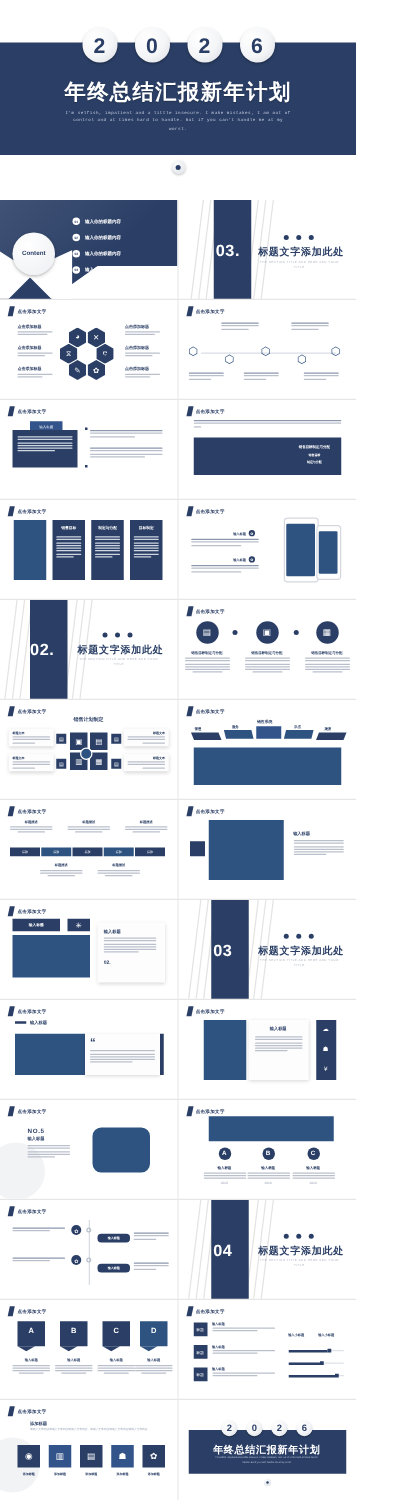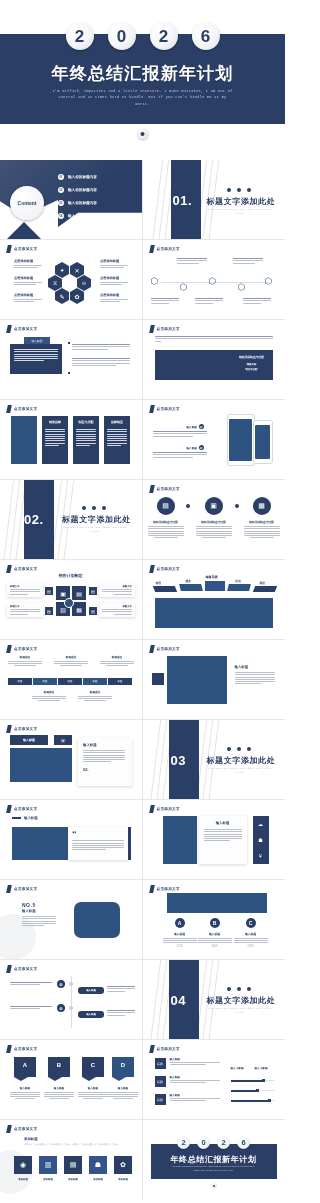--- a/index.html
+++ b/index.html
@@ -172,21 +172,21 @@
       <div class="slide">
         <div class="streaks">
           <div class="streak" style="left:14px"></div>
             <div class="streak" style="left:20px"></div>
           <div class="streak" style="left:26px"></div>
             <div class="streak" style="left:58px"></div>
           <div class="streak" style="left:64px"></div>
             <div class="streak" style="left:70px"></div>
         </div>
         <div class="cover-bar navy" style="left:28px;width:30px;"></div>
-        <div class="cov-num" style="left:30px;top:33px;">01.</div>
+        <div class="cov-num" style="left:30px;top:33px;">03.</div>
         <div class="cov-dots" style="left:84px;top:28px;">
             <span></span>
             <span></span>
             <span></span>
           </div>
         <div class="cov-ttl" style="left:64px;top:36px;">标题文字添加此处</div>
         <div class="cov-sub" style="left:64px;top:48px;width:66px;">THE SECTION TITLE ADD HERE
 ADD YOUR TITLE</div>
       </div>
     </div>

